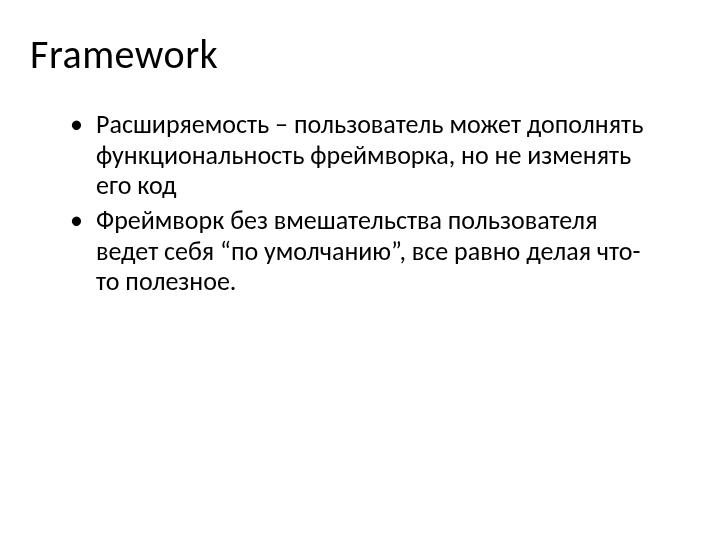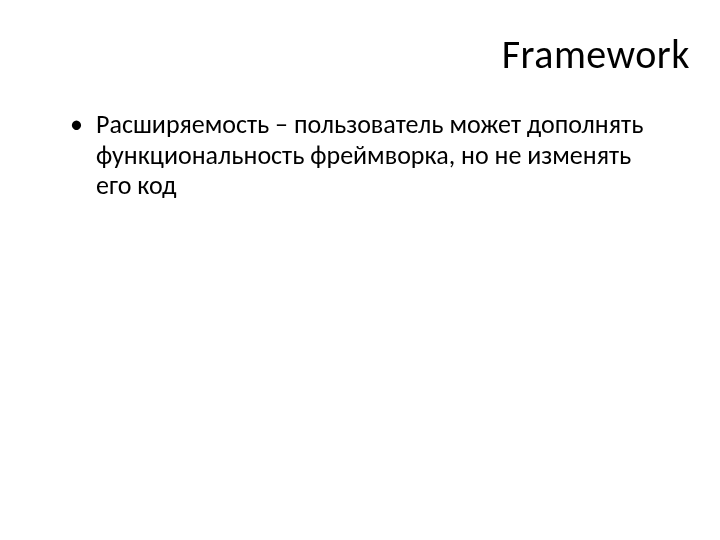--- a/index.html
+++ b/index.html
@@ -11,21 +11,21 @@
     font-family: Calibri, Arial, sans-serif;
     color: #000;
   }
   .slide {
     width: 720px;
     height: 540px;
     box-sizing: border-box;
     padding: 20px 30px 30px 30px;
   }
   .title {
-    text-align: right;
+    text-align: left;
     font-size: 40px;
     font-weight: 400;
     margin: 10px 0 30px 0;
     letter-spacing: 0.5px;
   }
   ul.bullets {
     list-style: none;
     padding: 0;
     margin: 0 30px 0 40px;
   }
@@ -45,14 +45,15 @@
     font-size: 26px;
   }
 </style>
 </head>
 <body>
 
 <div class="slide">
   <h1 class="title">Framework</h1>
   <ul class="bullets">
     <li>Расширяемость – пользователь может дополнять функциональность фреймворка, но не изменять его код</li>
+    <li>Фреймворк без вмешательства пользователя ведет себя “по умолчанию”, все равно делая что-то полезное.</li>
   </ul>
 </div>
 
 </body></html>

